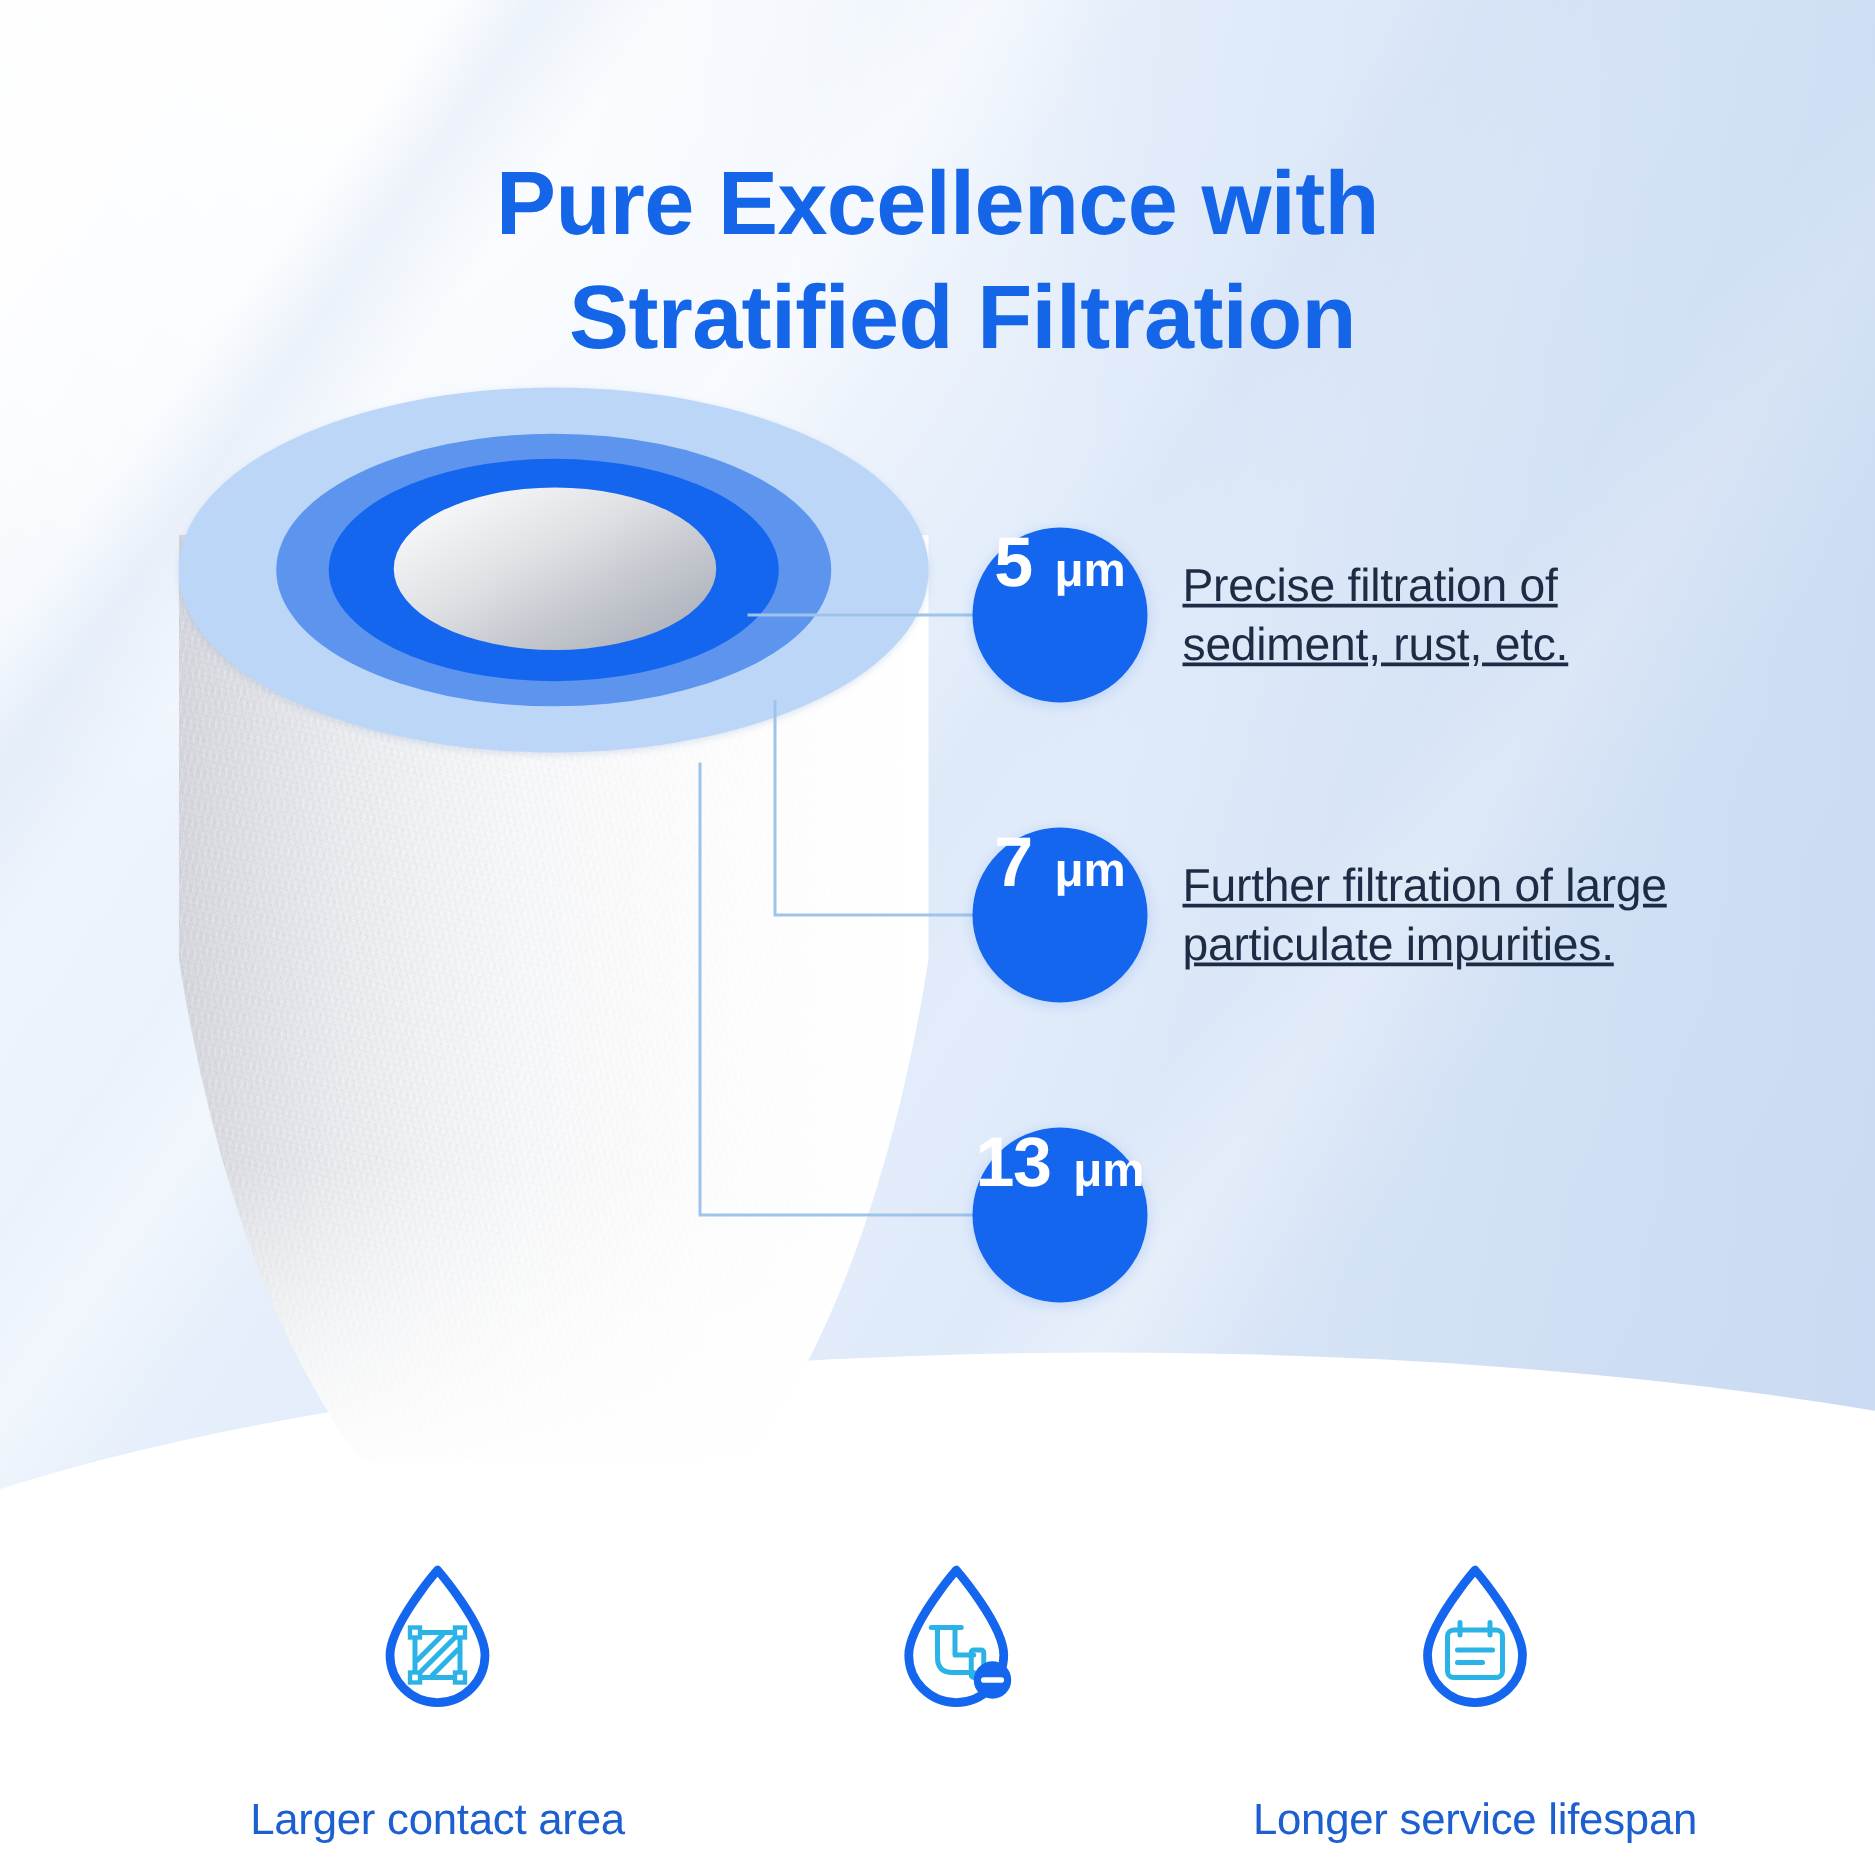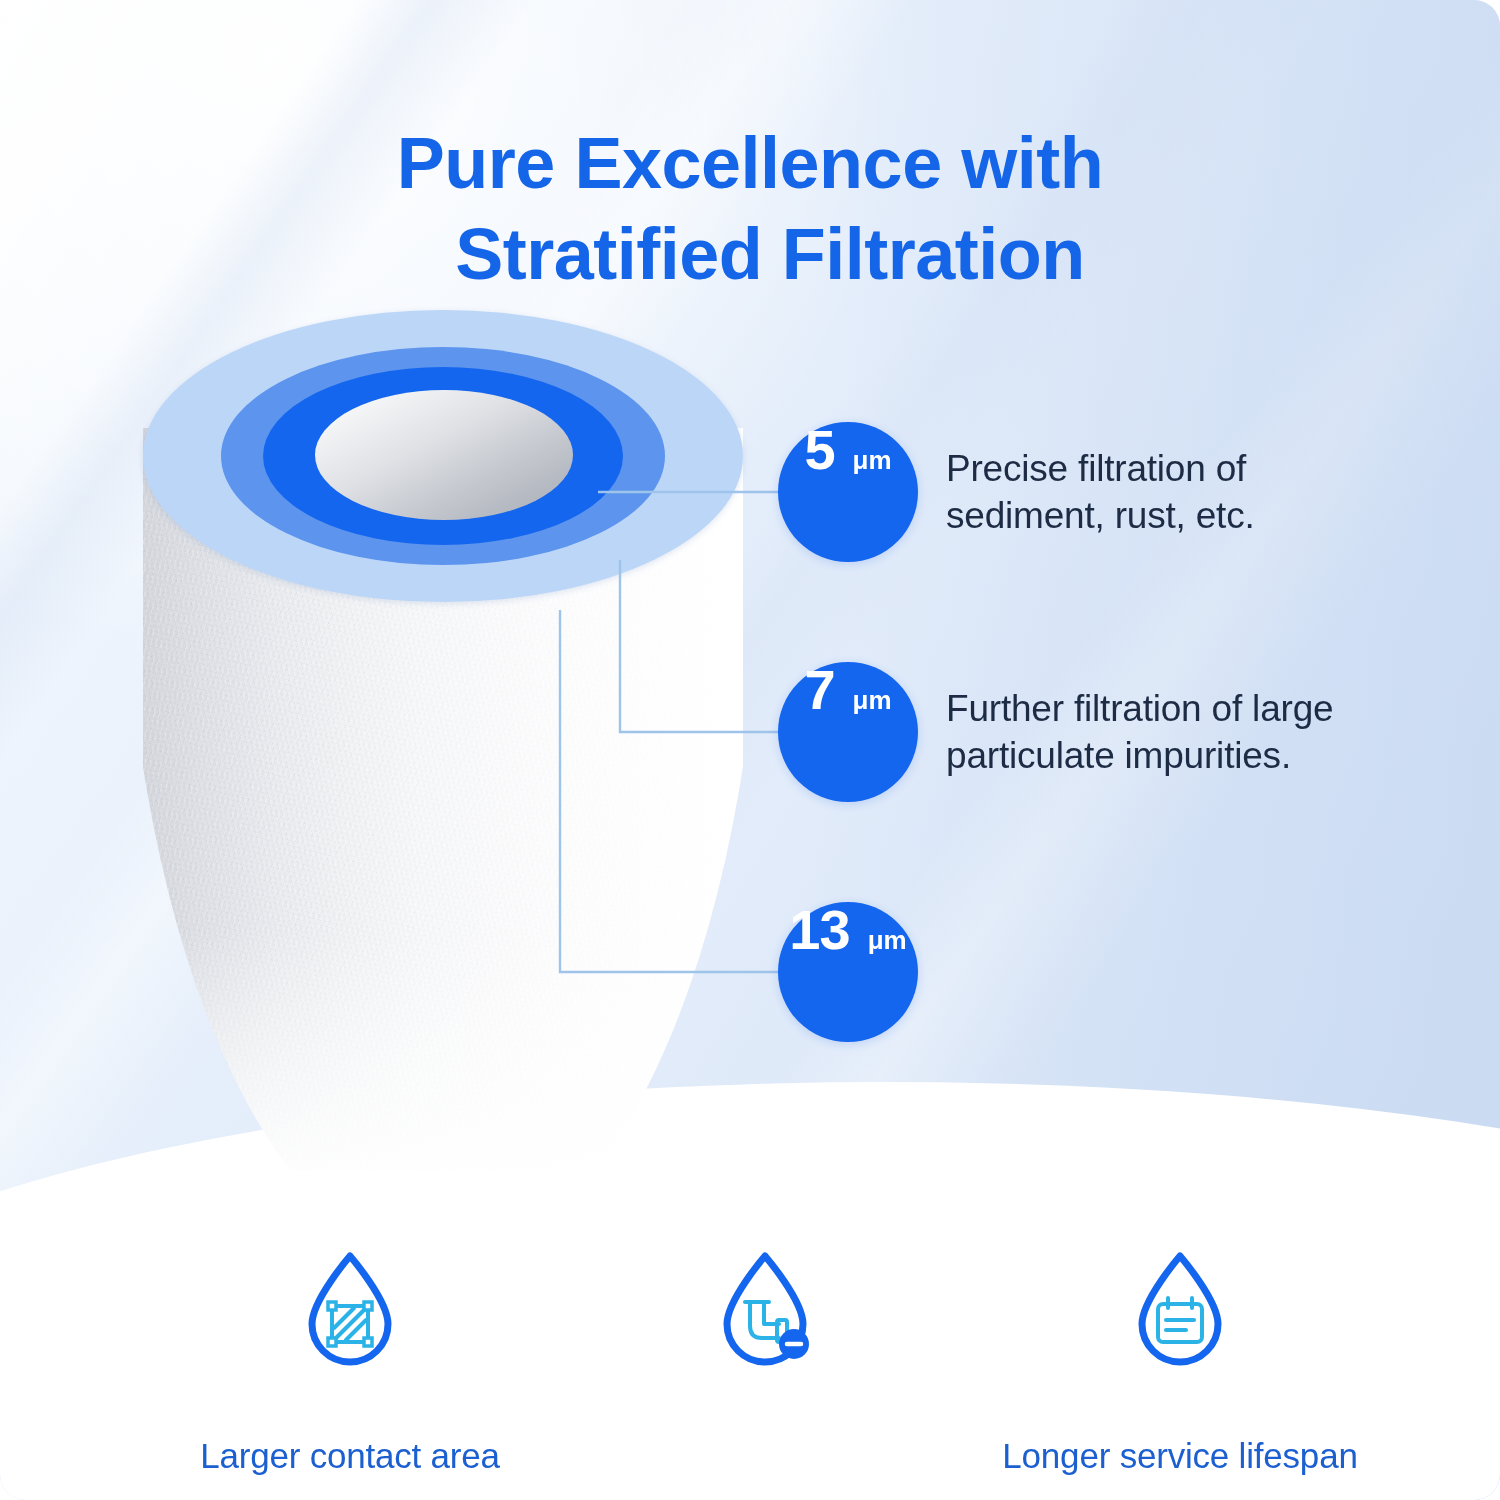--- a/index.html
+++ b/index.html
@@ -7,21 +7,20 @@
     padding: 0;
     background: #ffffff;
   }
   #stage {
     position: relative;
     width: 1500px;
     height: 1500px;
     overflow: hidden;
     background: #ffffff;
     font-family: "Liberation Sans", sans-serif;
-    border-radius: 26px;
   }
 
   
   .bg-base {
     position: absolute;
     inset: 0;
     background:
       linear-gradient(118deg,
         rgba(255,255,255,0.95) 0%,
         rgba(240,246,253,0.85) 16%,
@@ -202,32 +201,33 @@
     justify-content: center;
     box-shadow: 0 2px 10px rgba(21,102,239,.18);
   }
   .badge .num {
     font-size: 56px;
     font-weight: bold;
     letter-spacing: -1px;
     line-height: 1;
   }
   .badge .unit {
-    font-size: 26px;
+    font-size: 38px;
     font-weight: bold;
     line-height: 1;
     margin-left: 18px;
   }
 
   .callout-text {
     color: #1d2b44;
     font-size: 37px;
     line-height: 1.28;
     letter-spacing: -0.2px;
     white-space: pre-line;
+    text-decoration: underline;
   }
 
   
   .features {
     position: absolute;
     left: 150px;
     top: 1248px;
     width: 1230px;
     display: flex;
     justify-content: space-between;

